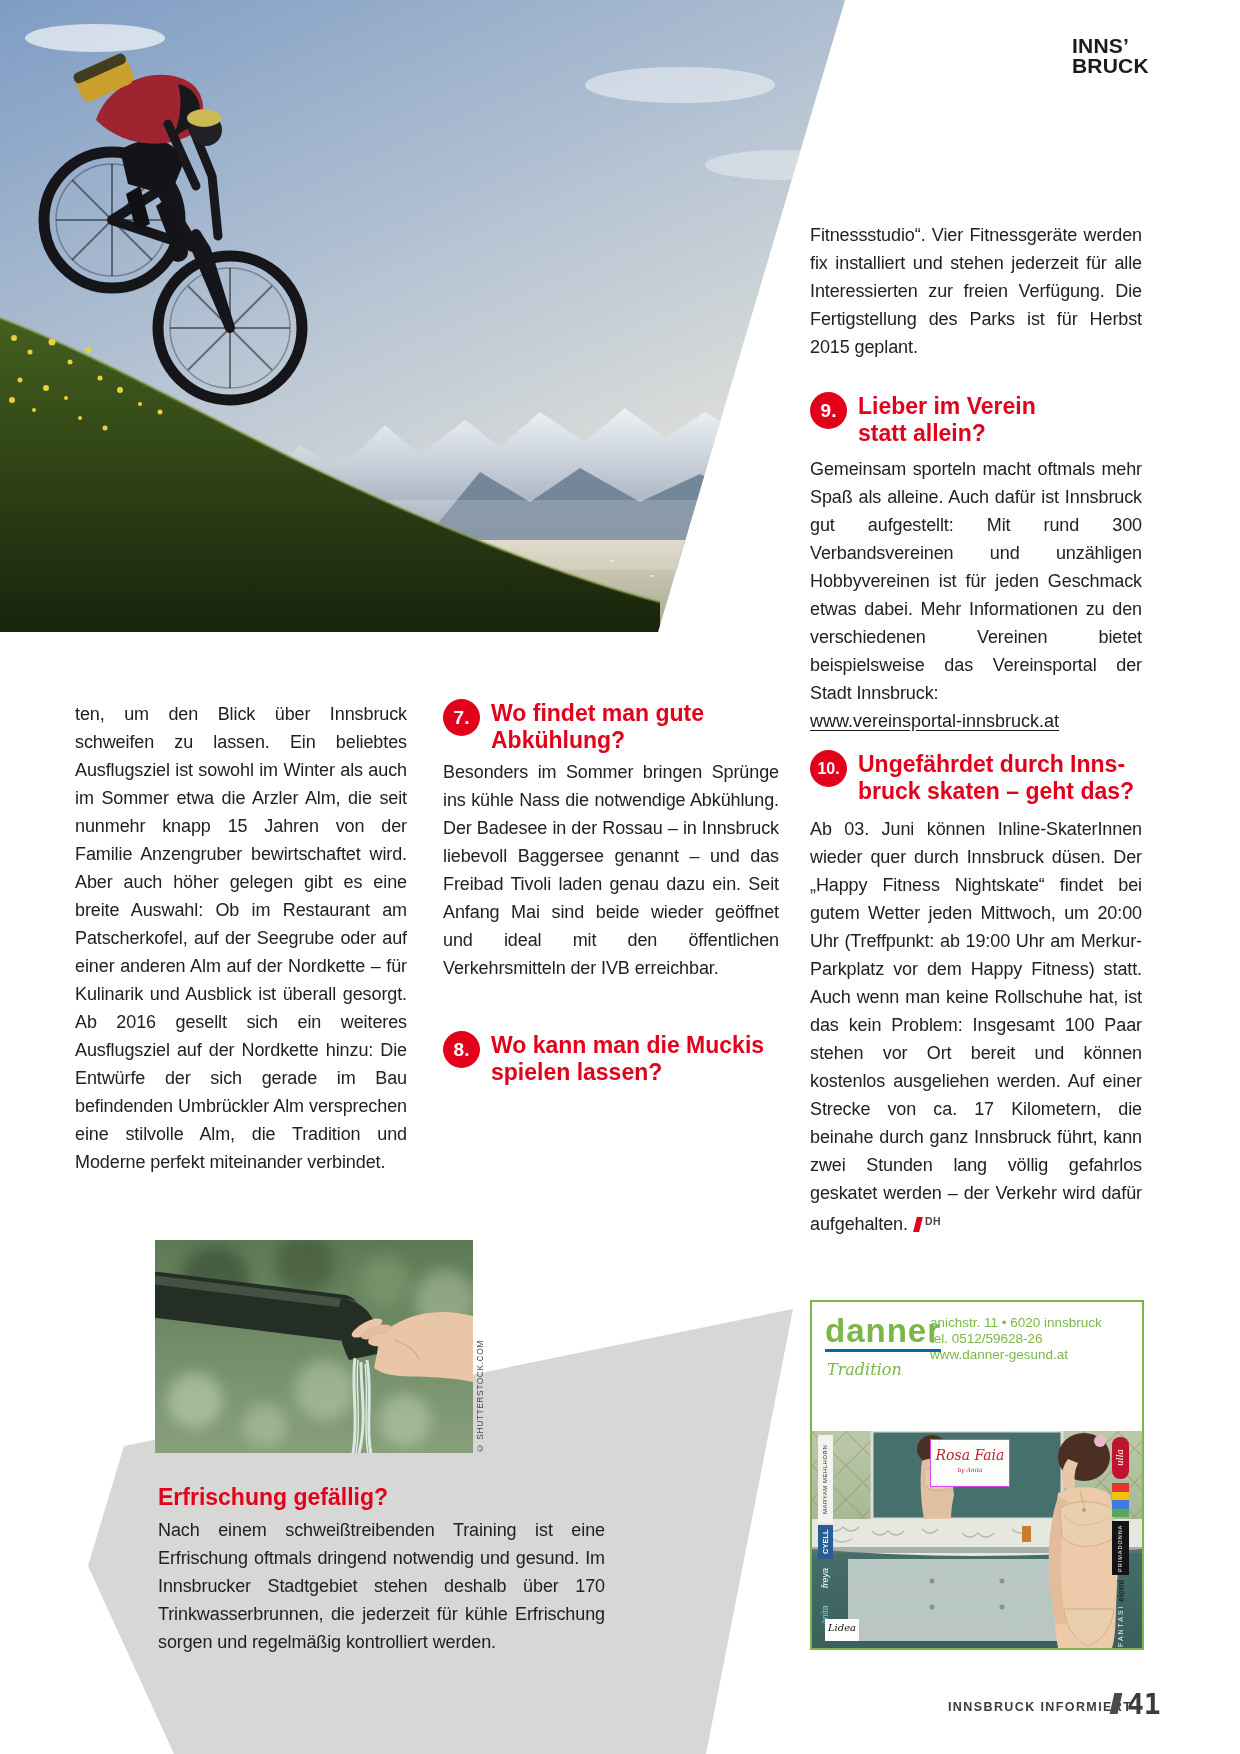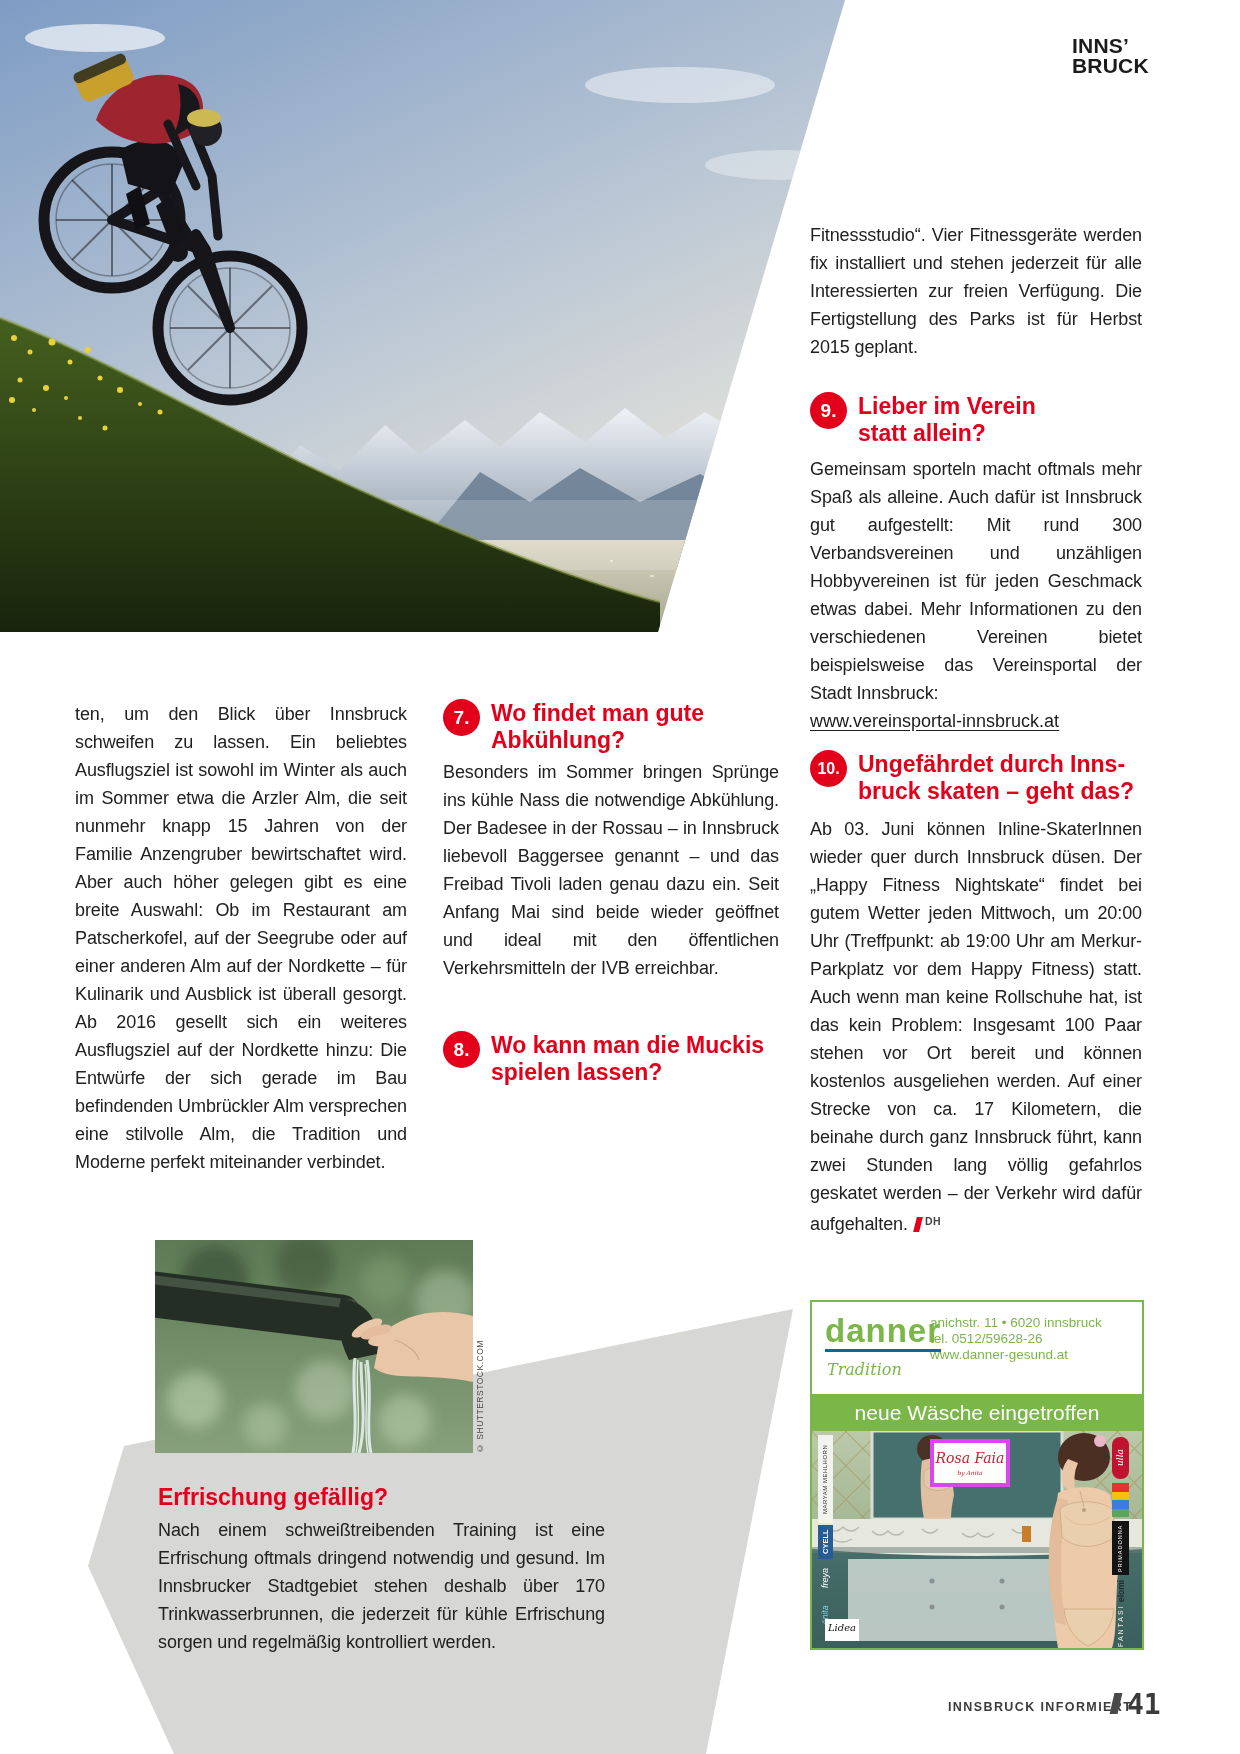--- a/index.html
+++ b/index.html
@@ -47,21 +47,21 @@
   .ad-brand{position:absolute;left:13px;top:12px;font-size:33px;font-weight:bold;color:#7ab648;
             letter-spacing:1px;line-height:33px;border-bottom:3px solid #0369a1;padding-bottom:2px;}
   .ad-brand-sub{position:absolute;left:15px;top:58px;font-family:"DejaVu Serif",serif;
                 font-style:italic;font-size:16px;color:#7ab648;}
   .ad-addr{position:absolute;left:118px;top:13px;font-size:13.5px;line-height:16px;color:#7ab648;}
   .ad-banner{position:absolute;left:0;top:92px;width:100%;height:37px;background:#7ab648;
              color:#fff;font-size:21px;line-height:37px;text-align:center;}
   .ad-photo{position:absolute;left:0;top:129px;width:330px;height:217px;overflow:hidden;}
   .ad-photo svg{position:absolute;left:0;top:0;width:100%;height:100%;}
   .rosafaia{position:absolute;left:118px;top:8px;width:80px;height:48px;background:#fdfdfb;
-            border:4px solid #d946ef;box-sizing:border-box;text-align:center;}
+            border:1px solid #d946ef;box-sizing:border-box;text-align:center;}
   .rosafaia .rf{font-family:"DejaVu Serif",serif;font-style:italic;font-size:14px;
                 color:#c02434;line-height:30px;}
   .rosafaia .rfs{display:block;font-family:"DejaVu Serif",serif;font-style:italic;
                  font-size:6px;color:#c02434;margin-top:-4px;}
   .vtext{writing-mode:vertical-rl;transform:rotate(180deg);}
   .bl{position:absolute;text-align:center;overflow:hidden;}
   .b-maryam{left:6px;top:4px;width:15px;height:88px;background:#f2f2ee;color:#333;
             font-size:6px;letter-spacing:.5px;line-height:15px;}
   .b-cyell{left:6px;top:94px;width:15px;height:34px;background:#275d92;color:#fff;
            font-size:7.5px;font-weight:bold;line-height:15px;}
@@ -289,21 +289,20 @@
   <div class="ad">
     <div class="ad-header">
       <div class="ad-brand">danner</div>
       <div class="ad-brand-sub">Tradition</div>
       <div class="ad-addr">
         <div>anichstr. 11 • 6020 innsbruck</div>
         <div>tel. 0512/59628-26</div>
         <div style="cursor:pointer;">www.danner-gesund.at</div>
       </div>
     </div>
-    <div class="ad-banner">neue Wäsche eingetroffen</div>
     <div class="ad-photo">
       <svg viewBox="0 0 330 217" preserveAspectRatio="none">
         <defs>
           <linearGradient id="adbg" x1="0" y1="0" x2="0" y2="1">
             <stop offset="0" stop-color="#57807c"></stop>
               <stop offset="1" stop-color="#3a5f5c"></stop>
           </linearGradient>
           <linearGradient id="wall" x1="0" y1="0" x2="0" y2="1">
             <stop offset="0" stop-color="#cdd6b2"></stop>
               <stop offset="1" stop-color="#b4c39a"></stop>

